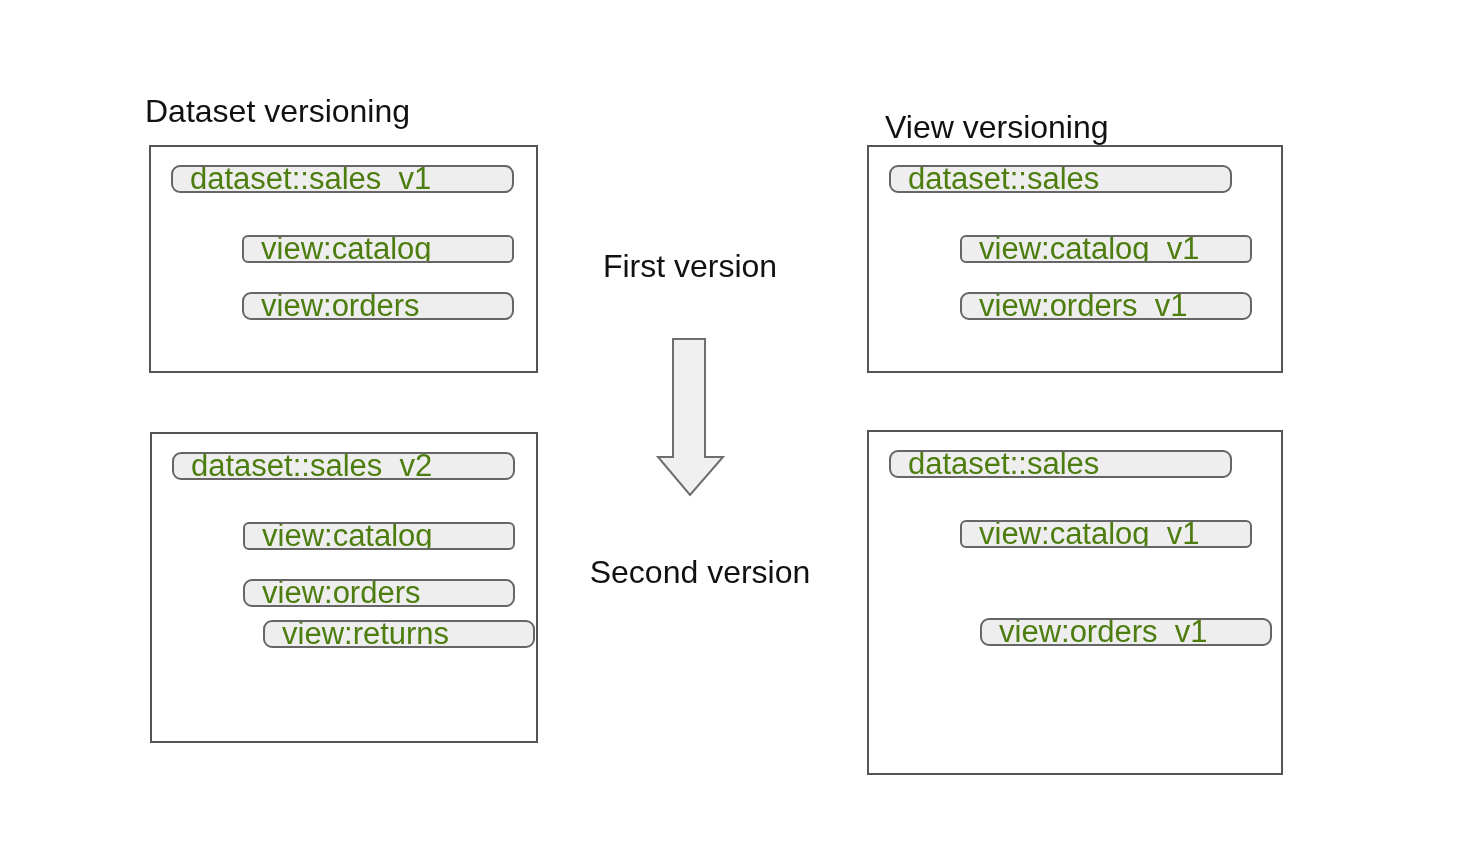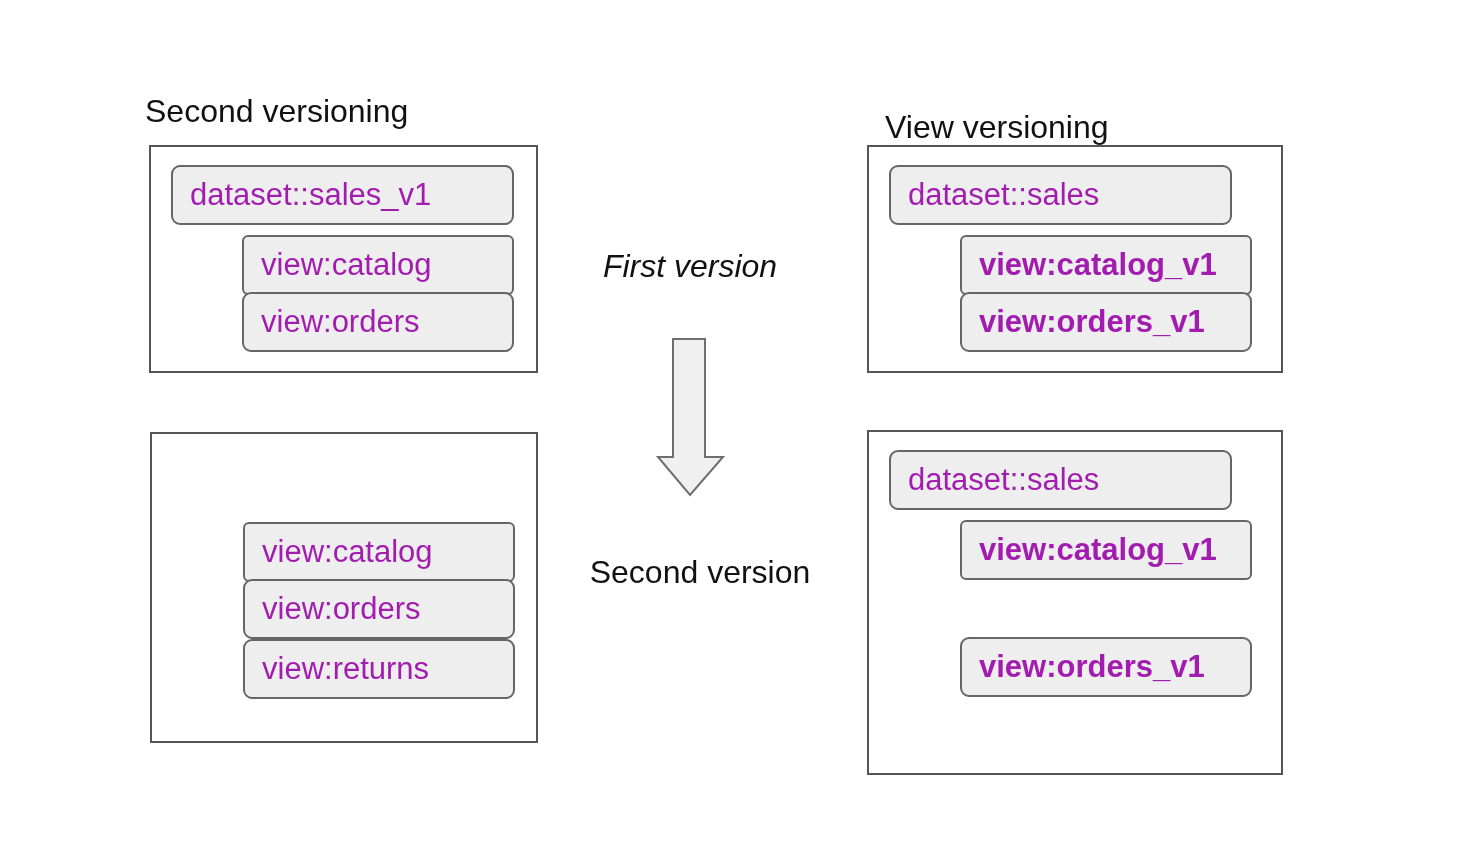--- a/index.html
+++ b/index.html
@@ -24,39 +24,39 @@
     white-space: nowrap;
   }
   .group-box {
     position: absolute;
     background: #ffffff;
     border: 2px solid #555555;
     box-sizing: border-box;
   }
   .pill {
     position: absolute;
-    height: 60px;
+    height: 28px;
     background: #eeeeee;
     border: 2px solid #666666;
     border-radius: 9px;
     box-sizing: border-box;
     display: flex;
     align-items: center;
     padding-left: 17px;
     font-size: 31px;
-    color: #a21caf;
+    color: #4d7c0f;
     white-space: nowrap;
     overflow: hidden;
   }
   .pill-dataset { left: 20px; top: 18px; width: 343px; }
   .pill-view    { left: 91px; width: 272px; }
-  .rp .pill-view { width: 292px; font-weight: bold; }
+  .rp .pill-view { width: 292px; }
   .row-1 { top: 88px; border-radius: 6px; }
   .row-2 { top: 145px; }
-  .row-3 { top: 205px; }
+  .row-3 { top: 186px; margin-left: 20px; }
   .row-4 { top: 258px; }
   .center-label {
     position: absolute;
     font-size: 32px;
     line-height: 38px;
     text-align: center;
     color: #111111;
     white-space: nowrap;
   }
   .arrow-wrap {
@@ -66,37 +66,38 @@
     width: 71px;
     height: 160px;
   }
   
   #box-dataset-v1 { left: 149px; top: 145px; width: 389px; height: 228px; }
   #box-view-v1    { left: 867px; top: 145px; width: 416px; height: 228px; }
   #box-dataset-v2 { left: 150px; top: 432px; width: 388px; height: 311px; }
   #box-view-v2    { left: 867px; top: 430px; width: 416px; height: 345px; }
   #title-left  { left: 145px; top: 92px; }
   #title-right { left: 885px; top: 108px; }
-  #label-first  { left: 560px; top: 247px; width: 260px; font-style: italic; }
+  #label-first  { left: 560px; top: 247px; width: 260px; }
   #label-second { left: 560px; top: 553px; width: 280px; }
 </style>
 </head>
 <body>
 
 <div class="canvas">
 
-  <div class="panel-title" id="title-left">Second versioning</div>
+  <div class="panel-title" id="title-left">Dataset versioning</div>
 
   <div class="group-box lp" id="box-dataset-v1">
     <div class="pill pill-dataset">dataset::sales_v1</div>
     <div class="pill pill-view row-1">view:catalog</div>
     <div class="pill pill-view row-2">view:orders</div>
   </div>
 
   <div class="group-box lp" id="box-dataset-v2">
+    <div class="pill pill-dataset">dataset::sales_v2</div>
     <div class="pill pill-view row-1">view:catalog</div>
     <div class="pill pill-view row-2">view:orders</div>
     <div class="pill pill-view row-3">view:returns</div>
   </div>
 
   <div class="center-label" id="label-first">First version</div>
 
   <div class="arrow-wrap">
     <svg width="71" height="160" viewBox="0 0 71 160" xmlns="http://www.w3.org/2000/svg">
       <polygon points="18,2 50,2 50,120 68,120 35,158 3,120 18,120" fill="#f0f0f0" stroke="#6e6e6e" stroke-width="2" stroke-linejoin="miter"></polygon>

